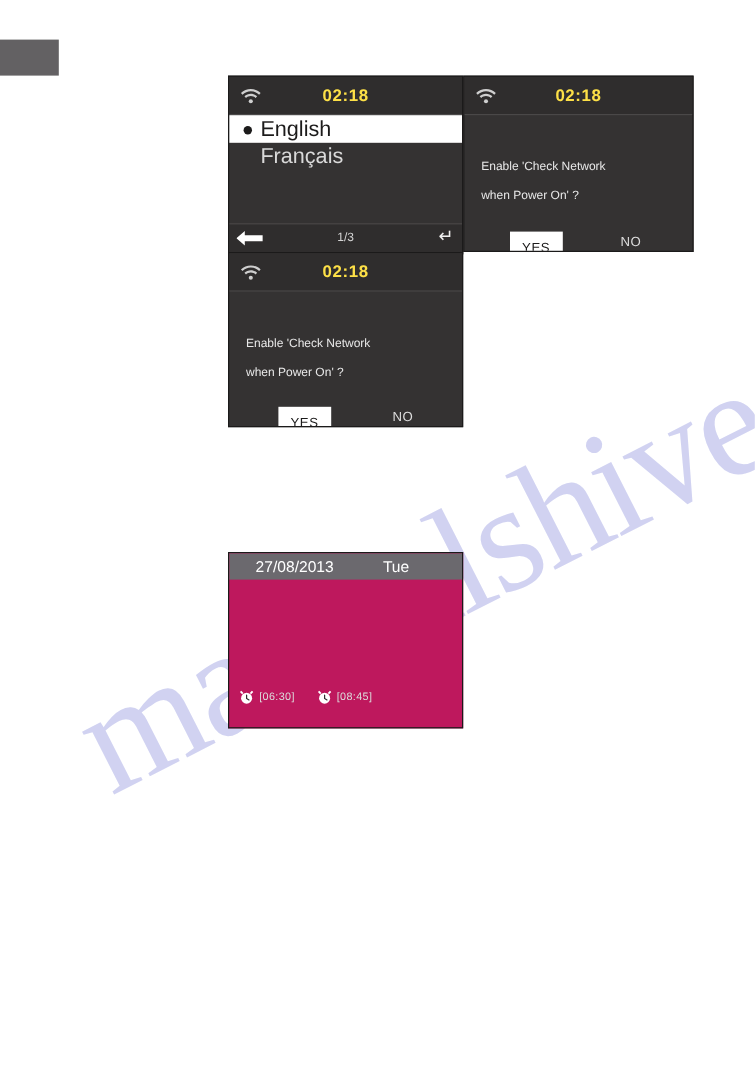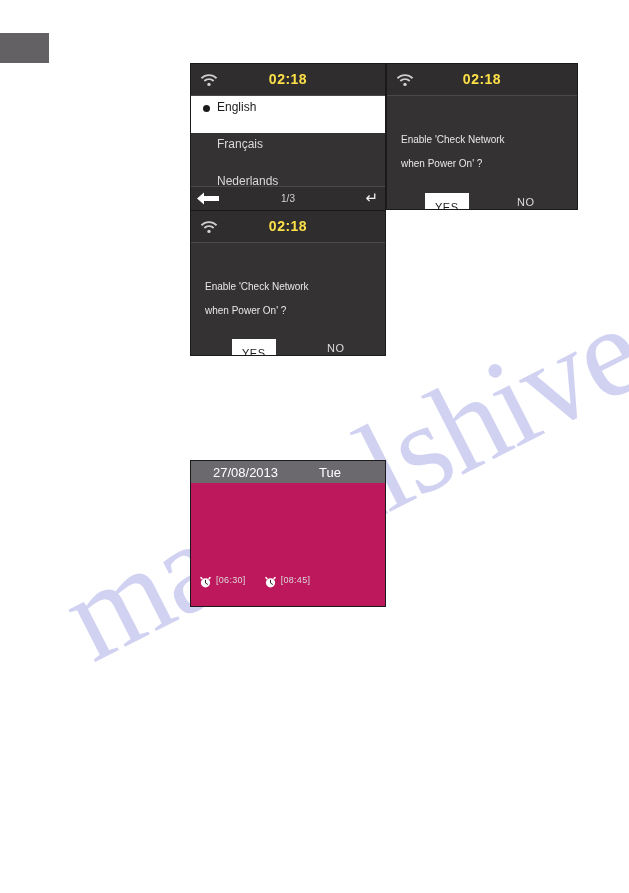--- a/index.html
+++ b/index.html
@@ -84,24 +84,24 @@
     top: 6px;
     width: 20px;
     height: 18px;
   }
 
   
   .lang-list {
     position: relative;
   }
   .lang-item {
-    height: 37px;
+    height: 23px;
     line-height: 23px;
     color: #d9d9d9;
-    font-size: 12px;
+    font-size: 18px;
     padding-left: 26px;
     position: relative;
     white-space: nowrap;
   }
   .lang-item.selected {
     background: #ffffff;
     color: #1c1b1b;
   }
   .lang-item .bullet {
     position: absolute;
@@ -252,24 +252,20 @@
   </div>
 
   <div class="lang-list">
     <div class="lang-item selected">
       <span class="bullet"></span>
       <span>English</span>
     </div>
     <div class="lang-item">
       
       <span>Français</span>
-    </div>
-    <div class="lang-item">
-      
-      <span>Nederlands</span>
     </div>
   </div>
 
   <div class="navbar">
     <span class="nav-back">
       <svg viewBox="0 0 22 15" width="22" height="15">
         <polygon points="0,7.5 7,1.5 7,5 22,5 22,10 7,10 7,13.5" fill="#ffffff"></polygon>
       </svg>
     </span>
     <span class="page-indicator">1/3</span>

